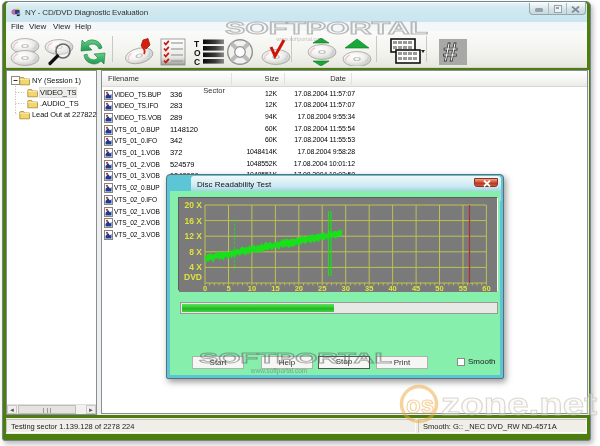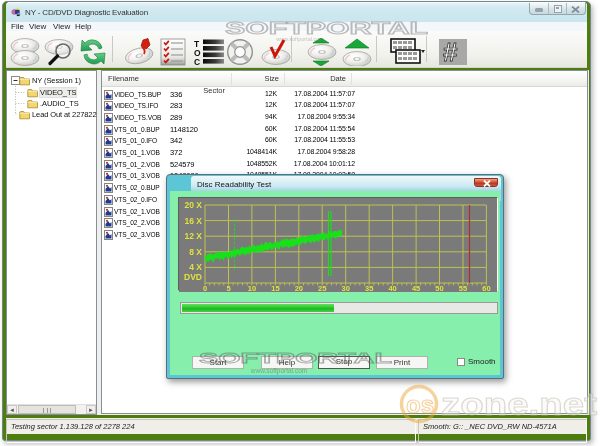--- a/index.html
+++ b/index.html
@@ -47,22 +47,22 @@
     border-bottom:1px solid #d8d8d4; font-size:7.5px; color:#333; }
   #lhead .hsep { position:absolute; top:2px; height:12px; width:1px; background:#e0e0dc; }
   .lrow { position:absolute; left:0; right:0; height:12px; font-size:7.5px; letter-spacing:-0.1px; color:#000; white-space:nowrap; }
   .lrow .fn { position:absolute; left:12px; transform:scaleX(0.88); transform-origin:0 50%; }
   .lrow .c2 { position:absolute; width:60px; }
   .lrow .c3 { position:absolute; width:70px; text-align:right; font-size:6.9px; }
   .lrow .c4 { position:absolute; width:110px; text-align:right; font-size:6.9px; }
 
   
   #status { position:absolute; left:3px; bottom:6px; right:3px; height:16px; background:#efeee8; }
-  .spanel { position:absolute; top:1px; height:24px; border:1px solid #c6c4bb;
-    border-bottom-color:#fbfbf8; border-right-color:#fbfbf8; font-size:7.5px; color:#222;font-style:italic; }
+  .spanel { position:absolute; top:1px; height:14px; border:1px solid #c6c4bb;
+    border-bottom-color:#fbfbf8; border-right-color:#fbfbf8; font-size:7.5px; color:#222; }
 
   
   #dlg { position:absolute; left:166px; top:174px; width:338px; height:205px;
     background:#5cc6d6; border:1px solid #5c6f77; border-radius:4px 4px 2px 2px;
     box-shadow:2px 3px 6px rgba(70,70,70,.55); }
   #dtitle { position:absolute; left:2px; top:1px; right:2px; height:25px;
     background:linear-gradient(180deg,#eef8fb 0%,#cdeaf2 40%,#9fd3e2 62%,#b2dde8 100%);
     border-radius:3px 3px 0 0; font-size:8px; color:#111;margin-left:22px; }
   #dclose { position:absolute; right:3px; top:2px; width:24px; height:9px;
     background:linear-gradient(180deg,#efa28b 0%,#d65b40 40%,#bb3722 60%,#c65a38 100%);

